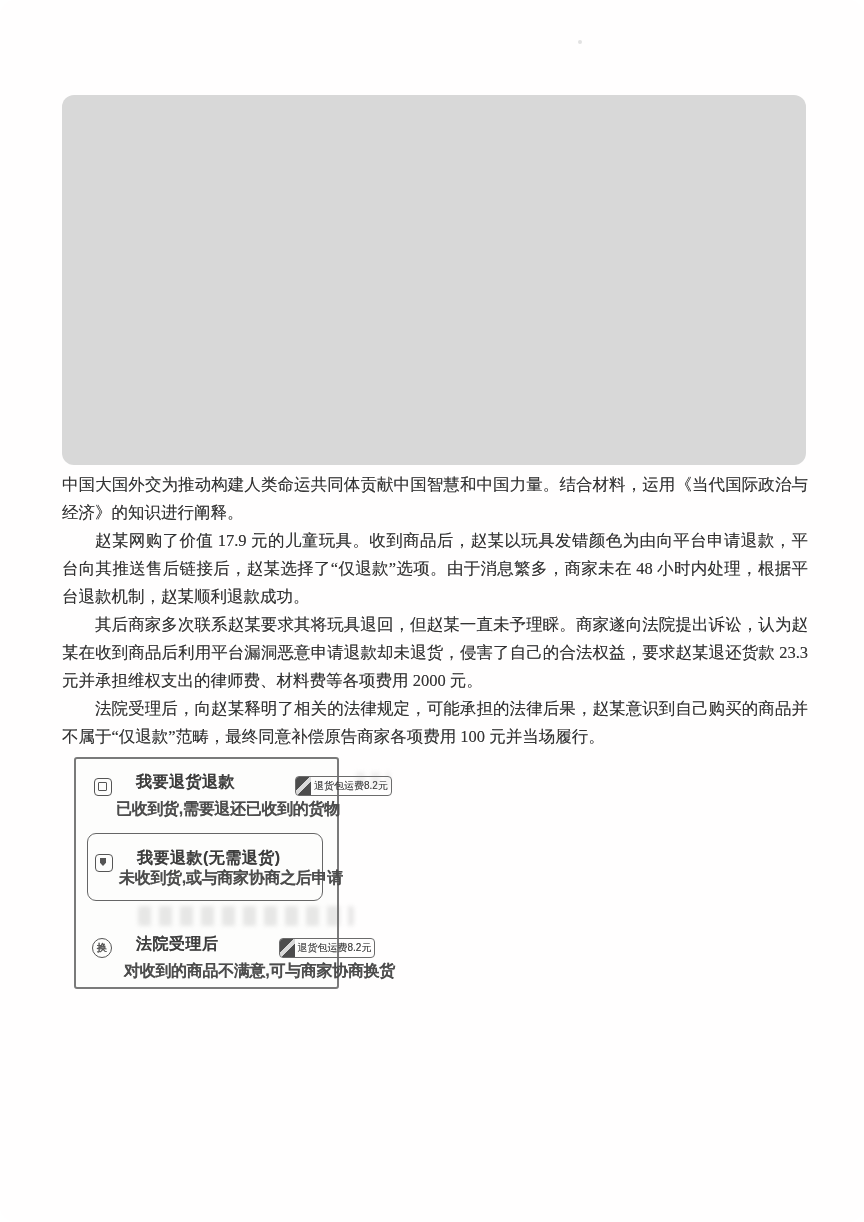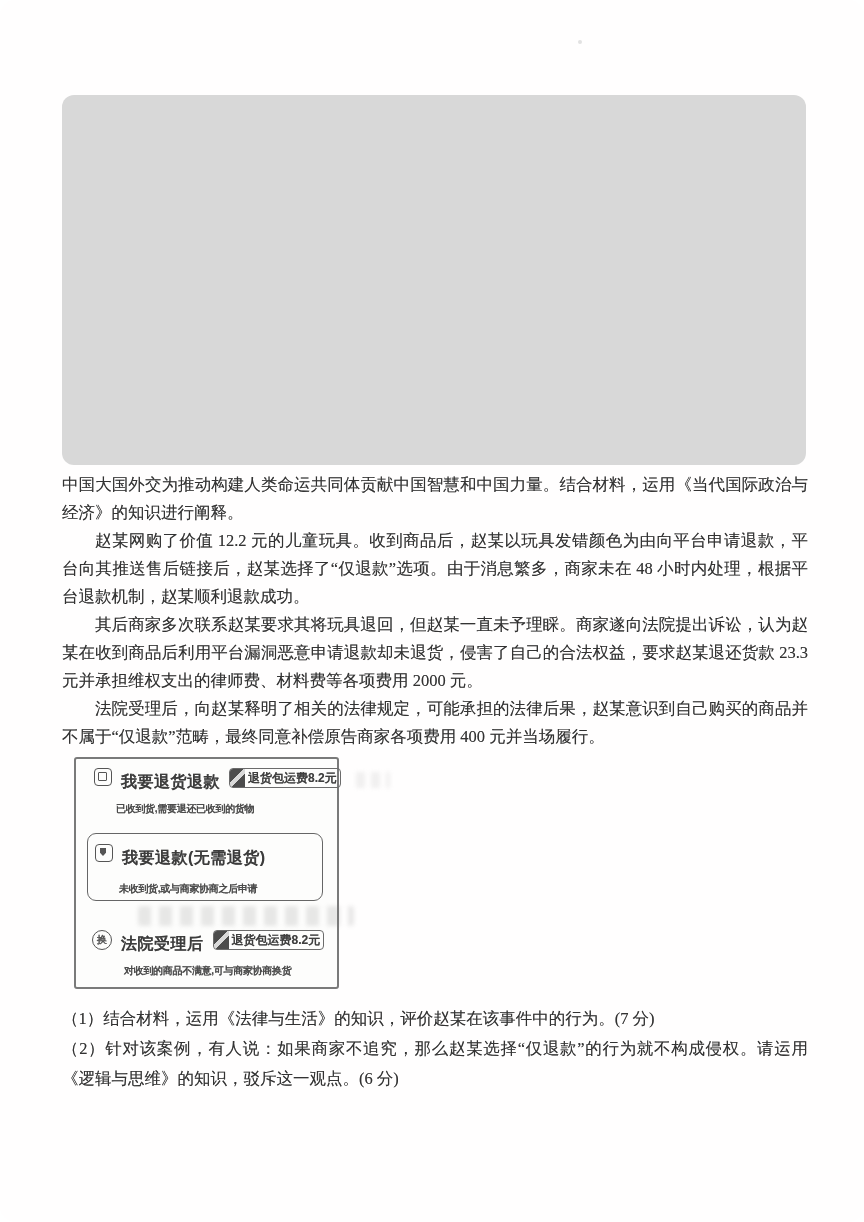--- a/index.html
+++ b/index.html
@@ -26,27 +26,27 @@
   .questions p{line-height:30px;}
   .questions{margin-top:15px;}
 
   
   .refund-box{
     position:relative;margin:6px 0 0 12px;width:261px;height:228px;
     border:2px solid #7a7a7a;border-radius:3px;background:#fdfdfc;
     filter:blur(.4px);color:#424242;text-align:left;
     font-family:"Liberation Sans","DejaVu Sans",sans-serif;
   }
-  .opt-row{position:absolute;display:flex;align-items:flex-start;gap:9px;}
+  .opt-row{position:absolute;display:flex;align-items:flex-end;gap:24px;}
   .opt-title{font-size:16px;font-weight:700;color:#3c3c3c;letter-spacing:.5px;white-space:nowrap;}
-  .opt-sub{position:absolute;font-size:10px;font-weight:600;color:#4c4c4c;letter-spacing:-.3px;white-space:nowrap;}
+  .opt-sub{position:absolute;font-size:16px;font-weight:600;color:#4c4c4c;letter-spacing:-.3px;white-space:nowrap;}
   .badge{
     display:inline-flex;align-items:center;height:18px;
     border:1.4px solid #6b6b6b;border-radius:4px;overflow:hidden;
-    font-size:12px;font-weight:700;color:#3f3f3f;white-space:nowrap;
+    font-size:10px;font-weight:400;color:#3f3f3f;white-space:nowrap;margin-left:36px;
   }
   .badge .badge-ic{
     width:15px;height:18px;background:#4c4c4c;margin-right:2px;flex:none;
     background-image:linear-gradient(135deg,transparent 40%,#d9d9d9 40%,#d9d9d9 58%,transparent 58%);
   }
   .badge .badge-tx{padding:0 3px 0 1px;}
   
   .ic-sq{
     width:16px;height:16px;border:1.7px solid #555;border-radius:4px;
     position:relative;flex:none;
@@ -92,59 +92,55 @@
 
   <div class="stray-dot"></div>
 
   <div class="img-placeholder"></div>
 
   <div class="text-main">
 
     <p>中国大国外交为推动构建人类命运共同体贡献中国智慧和中国力量。结合材料，运用《当代国际政治与经济》的知识进行阐释。</p>
 
 
-    <p class="indent">赵某网购了价值 12.2 元的儿童玩具。收到商品后，赵某以玩具发错颜色为由向平台申请退款，平台向其推送售后链接后，赵某选择了“仅退款”选项。由于消息繁多，商家未在 48 小时内处理，根据平台退款机制，赵某顺利退款成功。</p>
+    <p class="indent">赵某网购了价值 17.9 元的儿童玩具。收到商品后，赵某以玩具发错颜色为由向平台申请退款，平台向其推送售后链接后，赵某选择了“仅退款”选项。由于消息繁多，商家未在 48 小时内处理，根据平台退款机制，赵某顺利退款成功。</p>
 
     <p class="indent">其后商家多次联系赵某要求其将玩具退回，但赵某一直未予理睬。商家遂向法院提出诉讼，认为赵某在收到商品后利用平台漏洞恶意申请退款却未退货，侵害了自己的合法权益，要求赵某退还货款 23.3 元并承担维权支出的律师费、材料费等各项费用 2000 元。</p>
 
-    <p class="indent">法院受理后，向赵某释明了相关的法律规定，可能承担的法律后果，赵某意识到自己购买的商品并不属于“仅退款”范畴，最终同意补偿原告商家各项费用 400 元并当场履行。</p>
+    <p class="indent">法院受理后，向赵某释明了相关的法律规定，可能承担的法律后果，赵某意识到自己购买的商品并不属于“仅退款”范畴，最终同意补偿原告商家各项费用 100 元并当场履行。</p>
 
     <div class="refund-box">
 
       <div class="opt-row" style="left:18px;top:9px;">
         <span class="ic-sq"></span>
         <span class="opt-title">我要退货退款</span>
         <span class="badge">
           <span class="badge-ic"></span>
           <span class="badge-tx">退货包运费8.2元</span>
         </span>
       </div>
       <div class="opt-sub" style="left:40px;top:36px;">已收到货,需要退还已收到的货物</div>
 
       <div class="opt2-frame">
         <div class="opt-row" style="left:7px;top:10px;position:absolute;">
           <span class="ic-shield"></span>
           <span class="opt-title">我要退款(无需退货)</span>
         </div>
-        <div class="opt-sub" style="left:31px;top:41px;">未收到货,或与商家协商之后申请</div>
+        <div class="opt-sub" style="left:31px;top:30px;">未收到货,或与商家协商之后申请</div>
         <div class="bleed2"></div>
       </div>
 
       <div class="bleed"></div>
 
       <div class="opt-row" style="left:16px;top:171px;">
         <span class="ic-circle">换</span>
         <span class="opt-title">法院受理后</span>
         <span class="badge">
           <span class="badge-ic"></span>
           <span class="badge-tx">退货包运费8.2元</span>
         </span>
       </div>
       <div class="opt-sub" style="left:40px;top:198px;margin-left:8px;">对收到的商品不满意,可与商家协商换货</div>
     </div>
 
-    <div class="questions">
-      <p>（1）结合材料，运用《法律与生活》的知识，评价赵某在该事件中的行为。(7 分)</p>
-      <p>（2）针对该案例，有人说：如果商家不追究，那么赵某选择“仅退款”的行为就不构成侵权。请运用《逻辑与思维》的知识，驳斥这一观点。(6 分)</p>
-    </div>
 
   </div>
 </div>
 
 </body></html>

